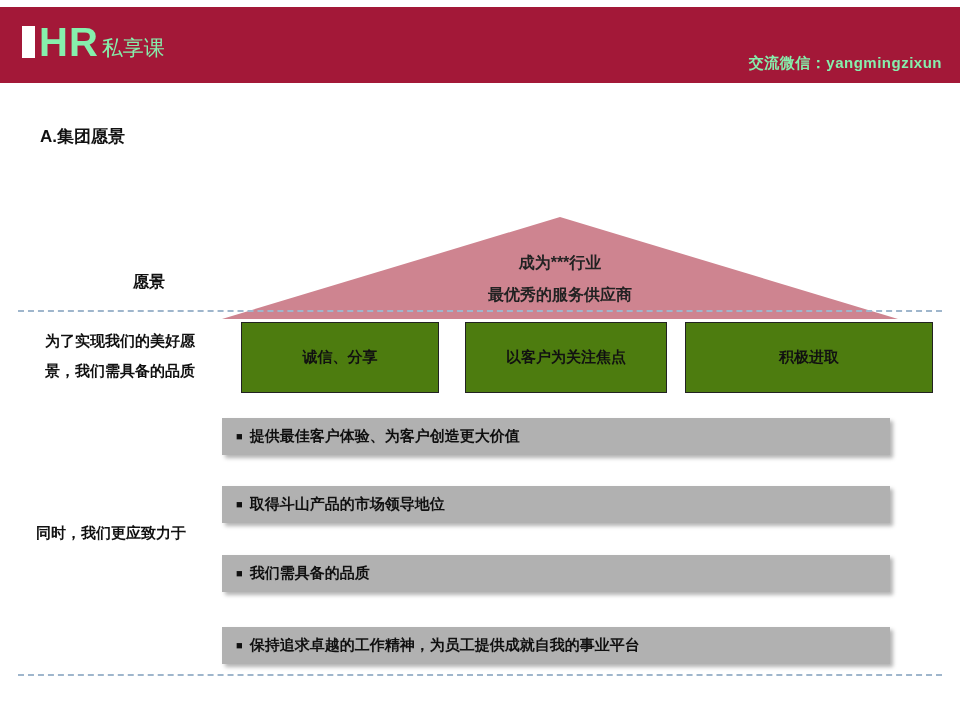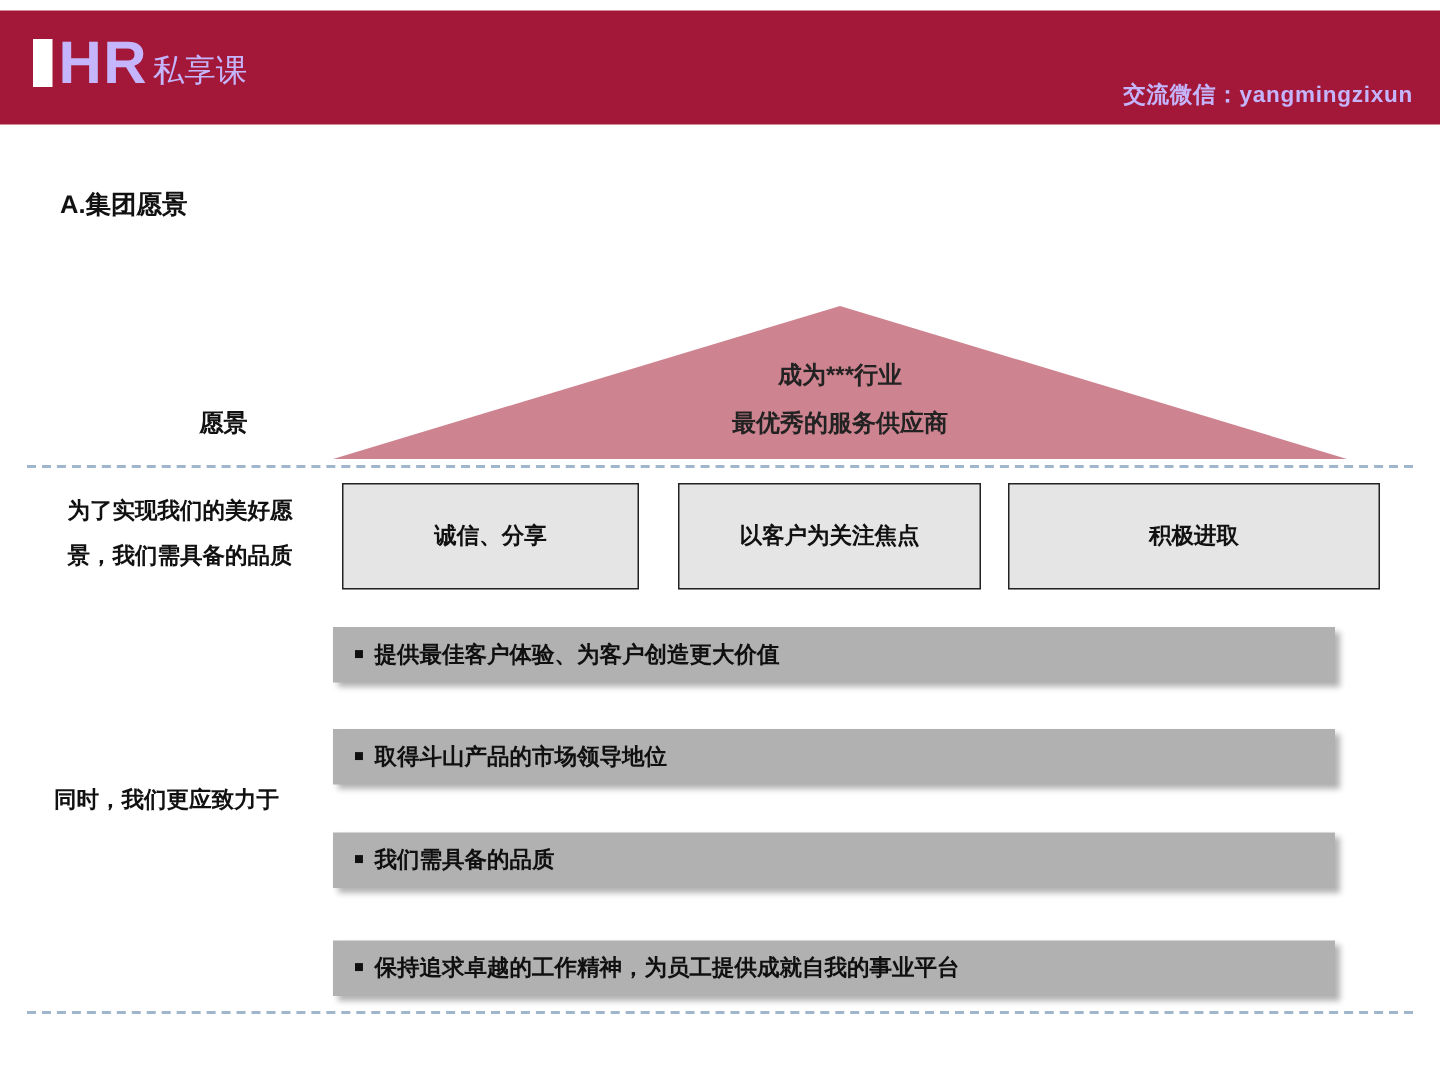--- a/index.html
+++ b/index.html
@@ -5,40 +5,40 @@
   html,body{margin:0;padding:0;}
   body{
     width:960px;height:720px;position:relative;overflow:hidden;
     background:#ffffff;
     font-family:"Liberation Sans","DejaVu Sans",sans-serif;
     color:#111;
   }
   
   .header{
     position:absolute;top:7px;left:0;width:960px;height:76px;
-    background:#A31838;color:#c4b5fd;
+    background:#A31838;color:#86efac;
   }
   .logo{
     position:absolute;left:22px;top:16px;
     display:flex;align-items:flex-end;
   }
   .logo-block{width:13px;height:32px;background:#fff;margin-right:4px;margin-bottom:3px;}
   .logo-hr{font-size:40px;font-weight:bold;line-height:38px;letter-spacing:1px;}
   .logo-suffix{font-size:21px;font-weight:normal;line-height:27px;margin-left:3px;}
   .contact{
     position:absolute;right:18px;bottom:10px;
     font-size:15px;font-weight:bold;letter-spacing:0.5px;
   }
   
   .slide-title{
     position:absolute;left:40px;top:125px;
     font-size:17px;font-weight:bold;
   }
   
-  .triangle-wrap{position:absolute;left:222px;top:204px;width:676px;height:102px;}
+  .triangle-wrap{position:absolute;left:222px;top:217px;width:676px;height:102px;}
   .triangle{
     position:absolute;left:0;top:0;width:100%;height:100%;
     background:#CE8490;
     clip-path:polygon(50% 0,100% 100%,0 100%);
   }
   .tri-line{
     position:absolute;width:100%;text-align:center;
     font-weight:bold;font-size:16px;color:#222;
   }
   .tri-line1{top:36px;}
@@ -54,23 +54,23 @@
   }
   .dash1{top:310px;}
   .dash2{top:674px;}
   
   .qualities-label{
     position:absolute;left:14px;top:326px;width:212px;
     text-align:center;font-size:15px;font-weight:bold;line-height:2.0;
   }
   .qbox{
     position:absolute;top:322px;height:71px;box-sizing:border-box;
-    background:#e5e5e5;border:1px solid #222;
+    background:#4d7c0f;border:1px solid #222;
     display:flex;align-items:center;justify-content:center;
-    font-size:15px;font-weight:bold;
+    font-size:15px;font-weight:bold;margin-left:13px;
   }
   .qbox1{left:228px;width:198px;}
   .qbox2{left:452px;width:202px;}
   .qbox3{left:672px;width:248px;}
   
   .commit-label{
     position:absolute;left:36px;top:524px;
     font-size:15px;font-weight:bold;
   }
   .gbar{

